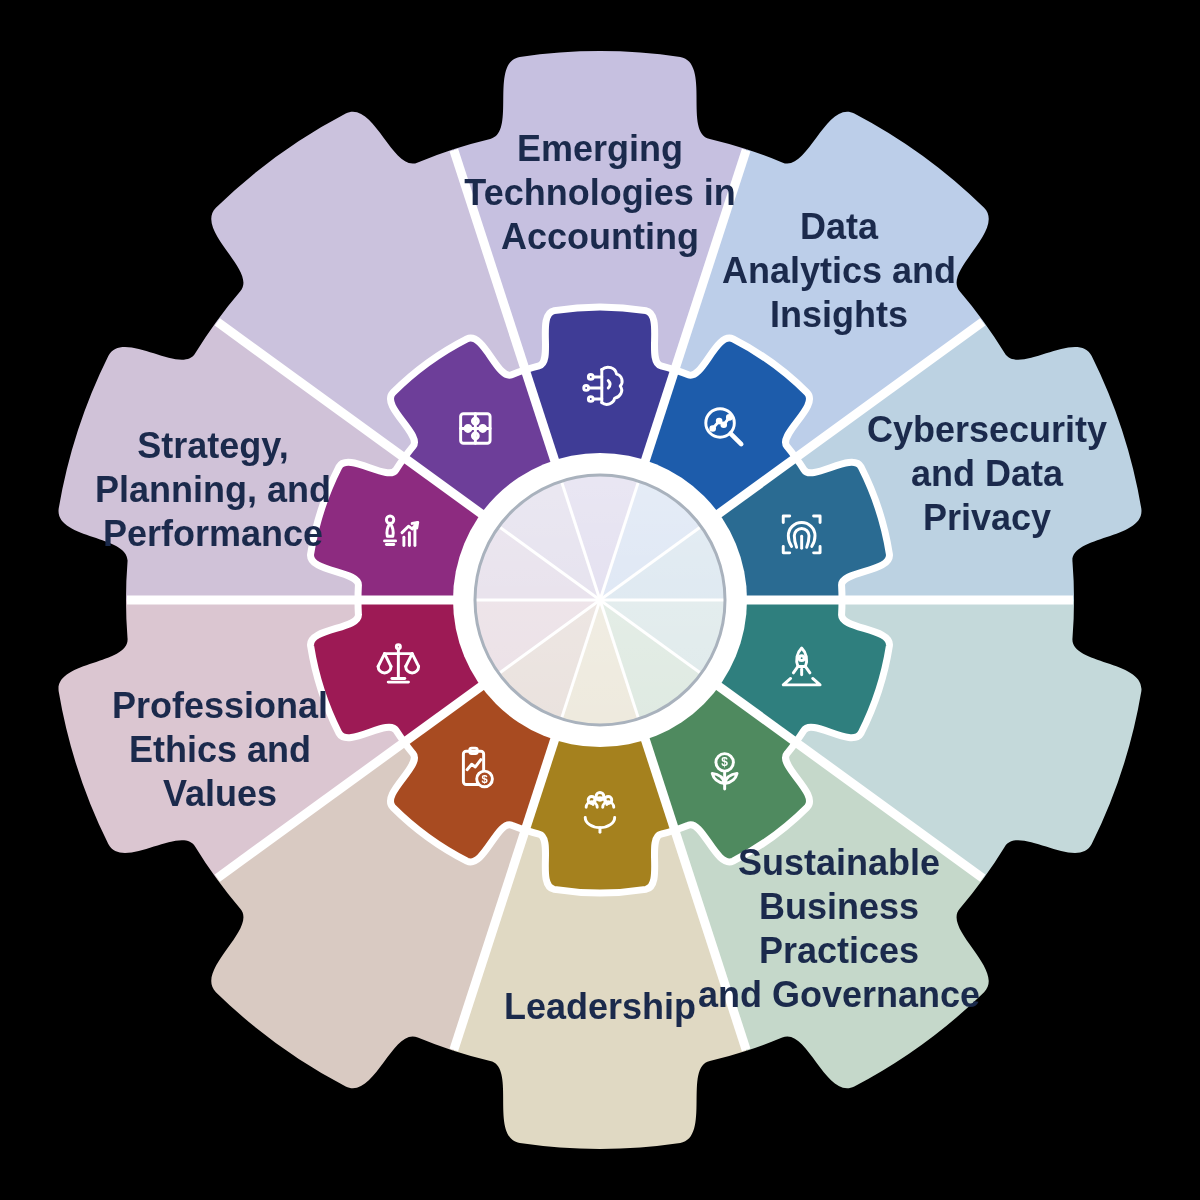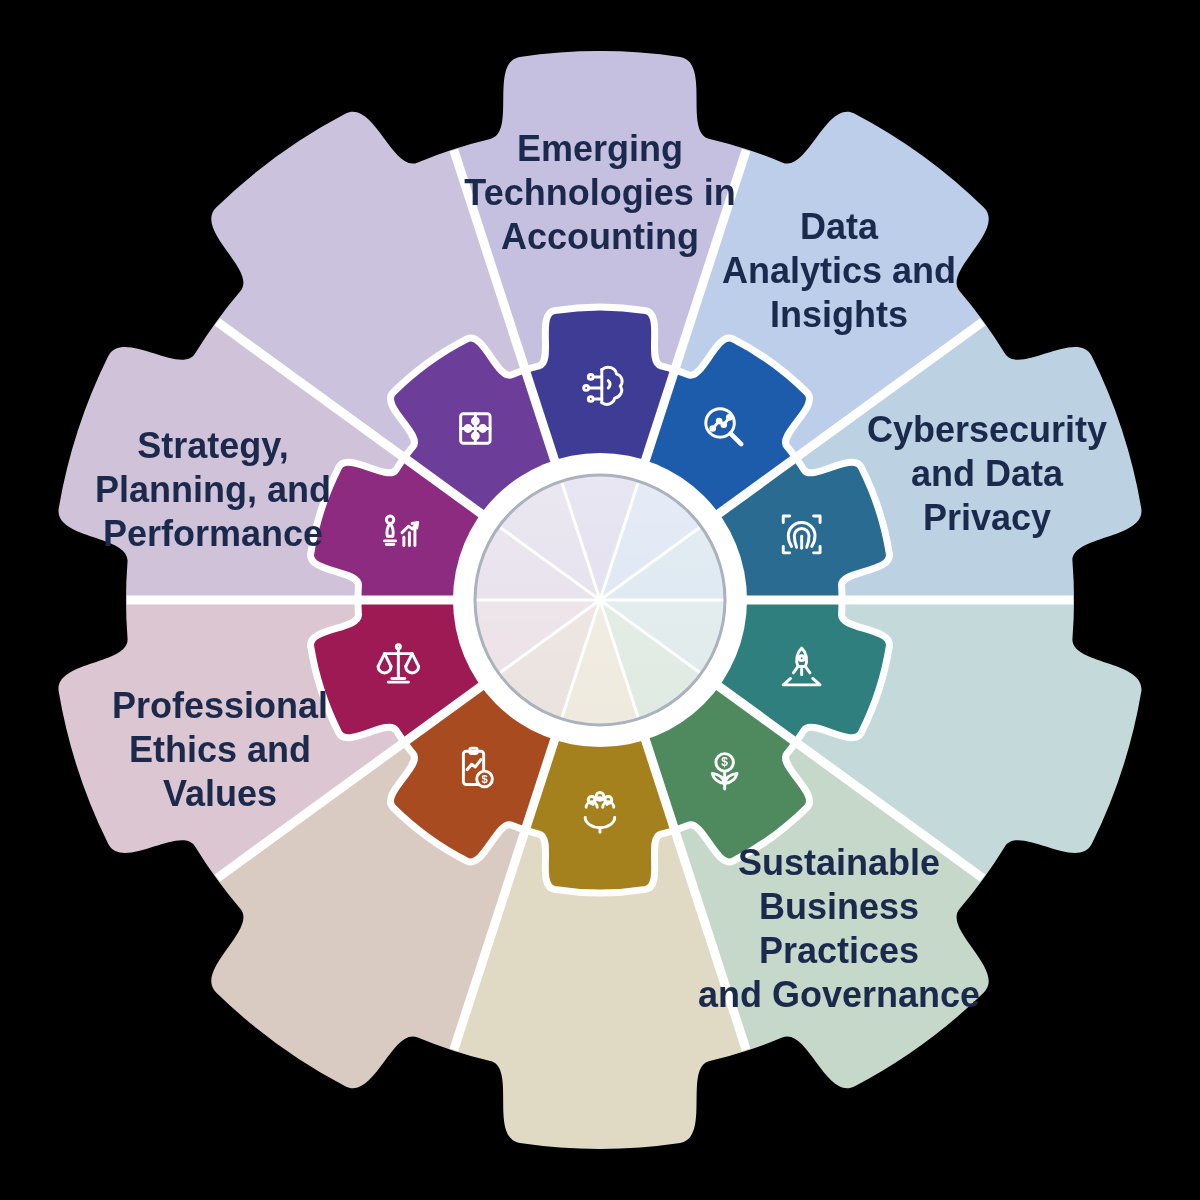--- a/index.html
+++ b/index.html
@@ -193,20 +193,21 @@
 Accounting</div>
       <div class="seg-label" style="left: 839px; top: 271px;">Data
 Analytics and
 Insights</div>
       <div class="seg-label" style="left: 987px; top: 474px;">Cybersecurity
 and Data
 Privacy</div>
       <div class="seg-label" style="left: 839px; top: 929px;">Sustainable
 Business Practices
 and Governance</div>
+      <div class="seg-label" style="left: 600px; top: 1007px;">Leadership</div>
       <div class="seg-label" style="left: 220px; top: 726px; margin-top: 24px;">Professional
 Ethics and
 Values</div>
       <div class="seg-label" style="left: 213px; top: 490px;">Strategy,
 Planning, and
 Performance</div>
     </div>
 </div>
 
 </body></html>

